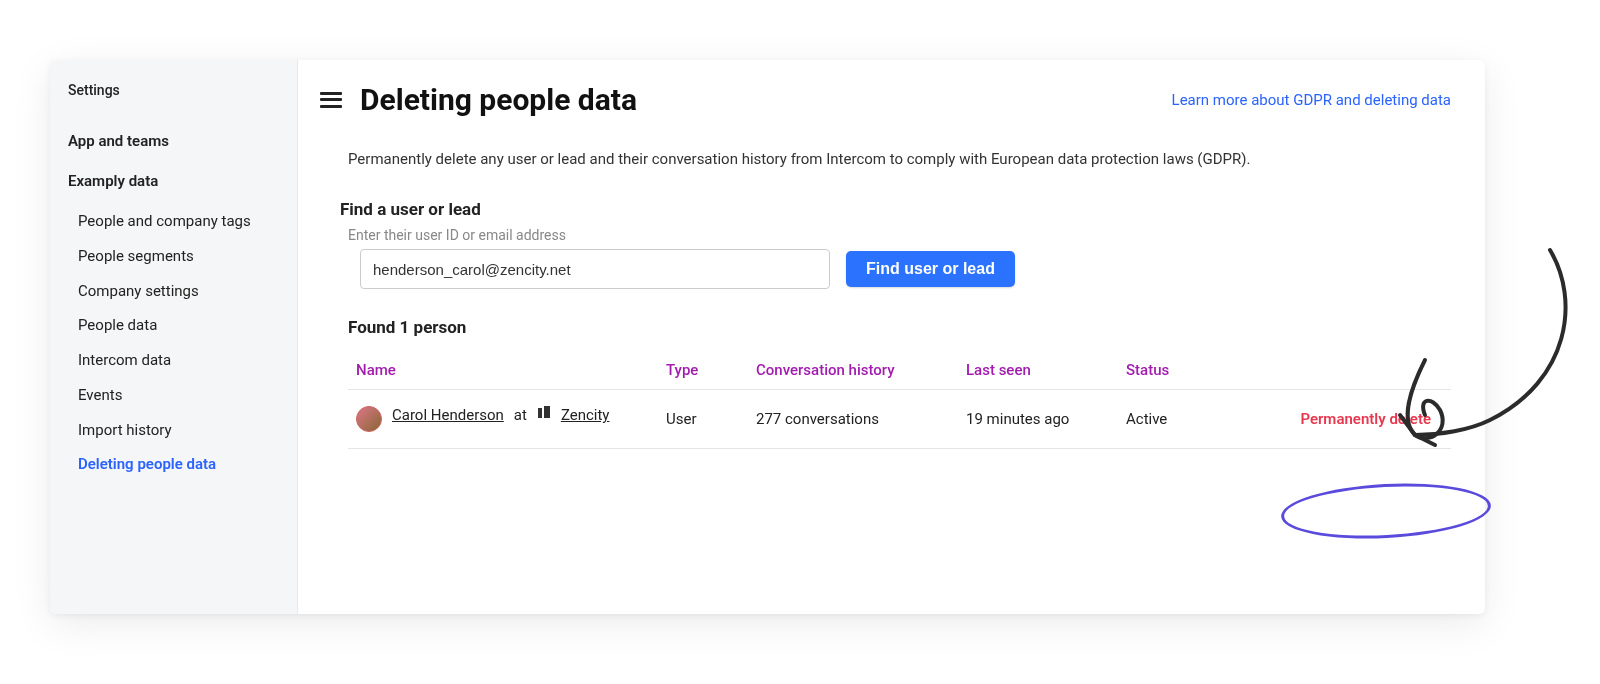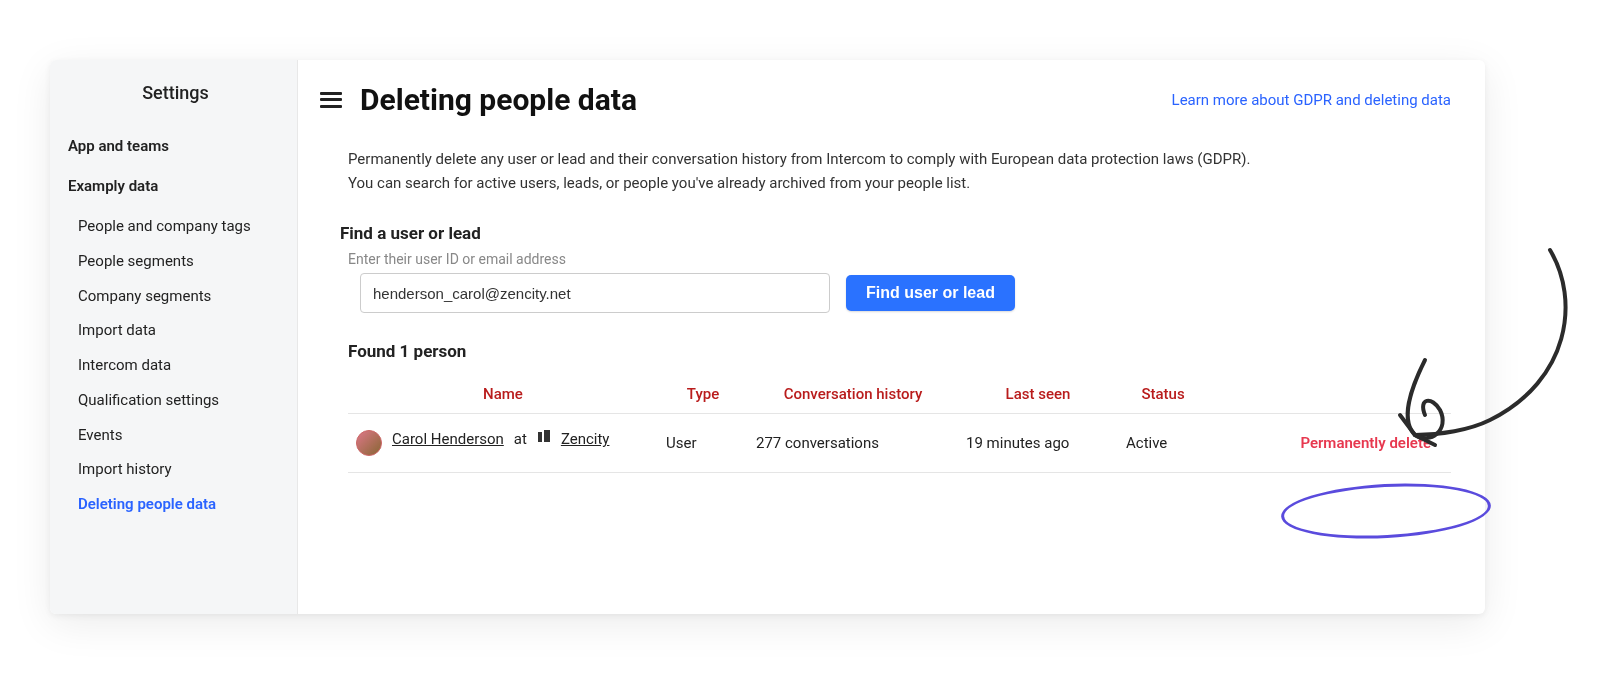--- a/index.html
+++ b/index.html
@@ -23,25 +23,24 @@
     background: #fff;
   }
   .sidebar {
     width: 248px;
     background: #f5f6f7;
     padding: 22px 14px 22px 18px;
     border-right: 1px solid #e8e8e8;
     border-radius: 6px 0 0 6px;
   }
   .sidebar-title {
-    font-size: 18px;
+    font-size: 14px;
     font-weight: 500;
     color: #222;
     margin-bottom: 28px;
-    text-align: center;
   }
   .sidebar .top-item {
     font-size: 15px;
     font-weight: 600;
     color: #222;
     padding: 6px 0;
     margin-bottom: 10px;
     cursor: pointer;
   }
   .sidebar .sub-list { margin-top: 4px; }
@@ -137,23 +136,23 @@
     font-weight: 700;
     color: #222;
     margin: 0 0 14px 28px;
   }
   table.results {
     width: calc(100% - 28px);
     margin-left: 28px;
     border-collapse: collapse;
   }
   table.results th {
-    text-align: center;
+    text-align: left;
     font-weight: 500;
-    color: #b91c1c;
+    color: #a21caf;
     font-size: 15px;
     padding: 10px 8px;
     border-bottom: 1px solid #e5e5e5;
   }
   table.results td {
     text-align: left;
     font-size: 15px;
     color: #222;
     padding: 16px 8px;
     border-bottom: 1px solid #e5e5e5;
@@ -204,24 +203,23 @@
 
   <aside class="sidebar">
     <div class="sidebar-title">Settings</div>
 
     <div class="top-item">App and teams</div>
     <div class="top-item">Examply data</div>
 
     <div class="sub-list">
       <div class="sub-item">People and company tags</div>
       <div class="sub-item">People segments</div>
-      <div class="sub-item">Company segments</div>
-      <div class="sub-item">Import data</div>
+      <div class="sub-item">Company settings</div>
+      <div class="sub-item">People data</div>
       <div class="sub-item">Intercom data</div>
-      <div class="sub-item">Qualification settings</div>
       <div class="sub-item">Events</div>
       <div class="sub-item">Import history</div>
       <div class="sub-item active">Deleting people data</div>
     </div>
   </aside>
 
   <main class="main">
     <div class="header-row">
       <div class="header-left">
         <div class="menu-icon">
@@ -229,21 +227,20 @@
             <span></span>
             <span></span>
         </div>
         <h1 class="page-title">Deleting people data</h1>
       </div>
       <a class="learn-more">Learn more about GDPR and deleting data</a>
     </div>
 
     <p class="description">
       <span>Permanently delete any user or lead and their conversation history from Intercom to comply with European data protection laws (GDPR).</span><br>
-      <span>You can search for active users, leads, or people you've already archived from your people list.</span>
     </p>
 
     <div class="section-title">Find a user or lead</div>
     <div class="field-label">Enter their user ID or email address</div>
     <div class="search-row">
       <input class="search-input" type="text" value="henderson_carol@zencity.net" style="">
       <button class="find-btn">Find user or lead</button>
     </div>
 
     <div class="results-title">Found 1 person</div>

